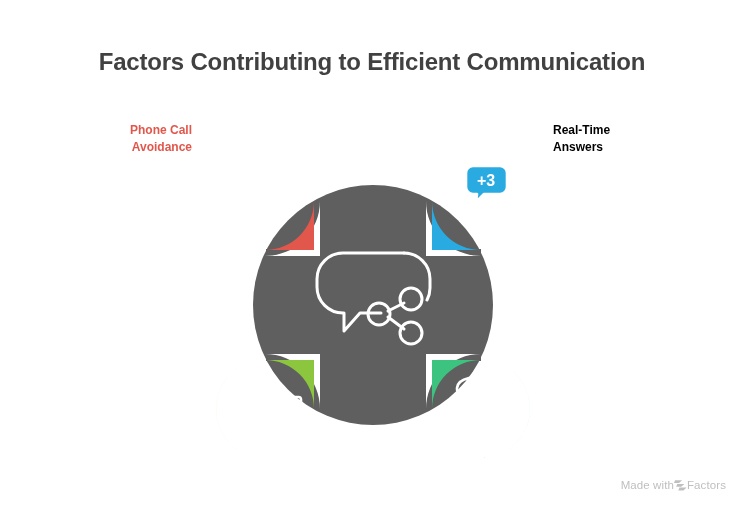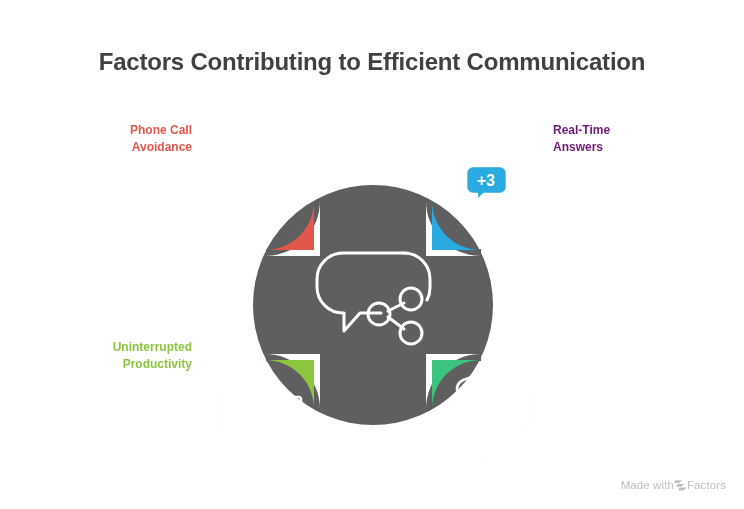--- a/index.html
+++ b/index.html
@@ -56,21 +56,21 @@
     top: 122px;
     width: 172px;
     text-align: right;
     color: #E2574C;
   }
   .label-tr {
     left: 553px;
     top: 122px;
     width: 180px;
     text-align: left;
-    color: #701a75;
+    color: #000000;
   }
   .label-bl {
     left: 20px;
     top: 339px;
     width: 172px;
     text-align: right;
     color: #8CC63E;
   }
   .label-br {
     left: 553px;
@@ -209,22 +209,20 @@
       <circle cx="411" cy="333" r="11"></circle>
     </g>
   </svg>
 
   <div class="node-label label-tl">Phone Call
 Avoidance</div>
 
   <div class="node-label label-tr">Real-Time
 Answers</div>
 
-  <div class="node-label label-bl">Uninterrupted
-Productivity</div>
 
 </div>
 
 <div id="watermark">
   <span>Made with</span>
   <span class="wm-mark">
     <svg width="13" height="12" viewBox="0 0 13 12" aria-hidden="true">
       <g fill="#BFBFBF">
         <path d="M1,1.2 L8.2,1.2 L5.0,4.0 L0,4.0 Z"></path>
         <path d="M3.2,5.0 L10.4,5.0 L7.2,7.8 L2.2,7.8 Z"></path>

